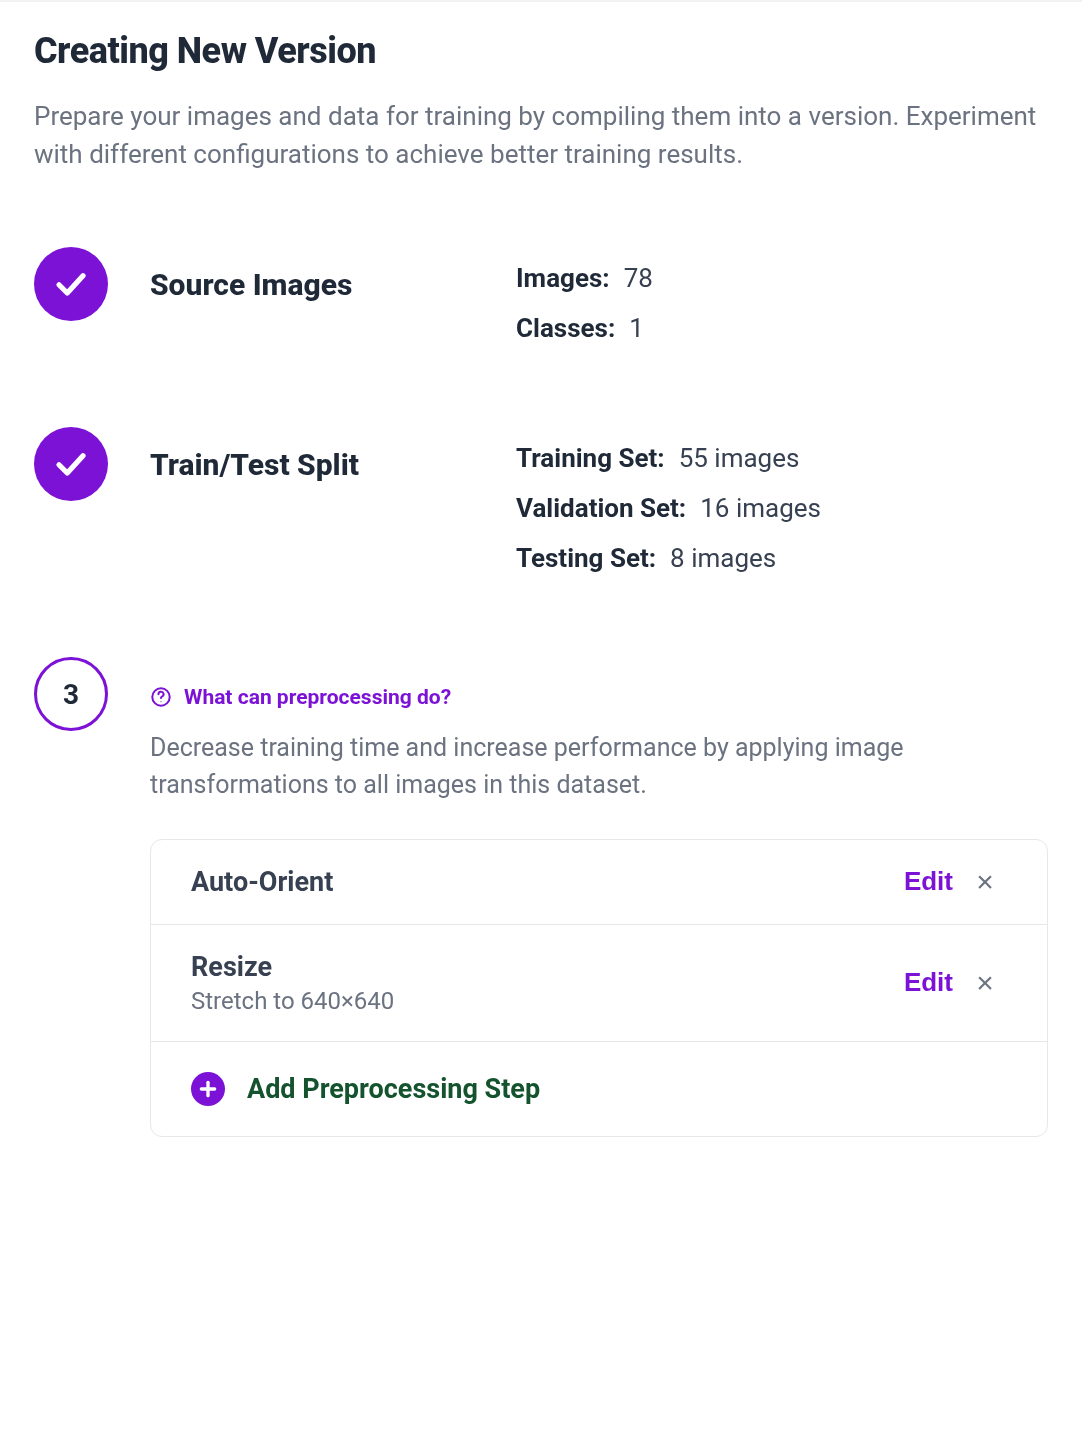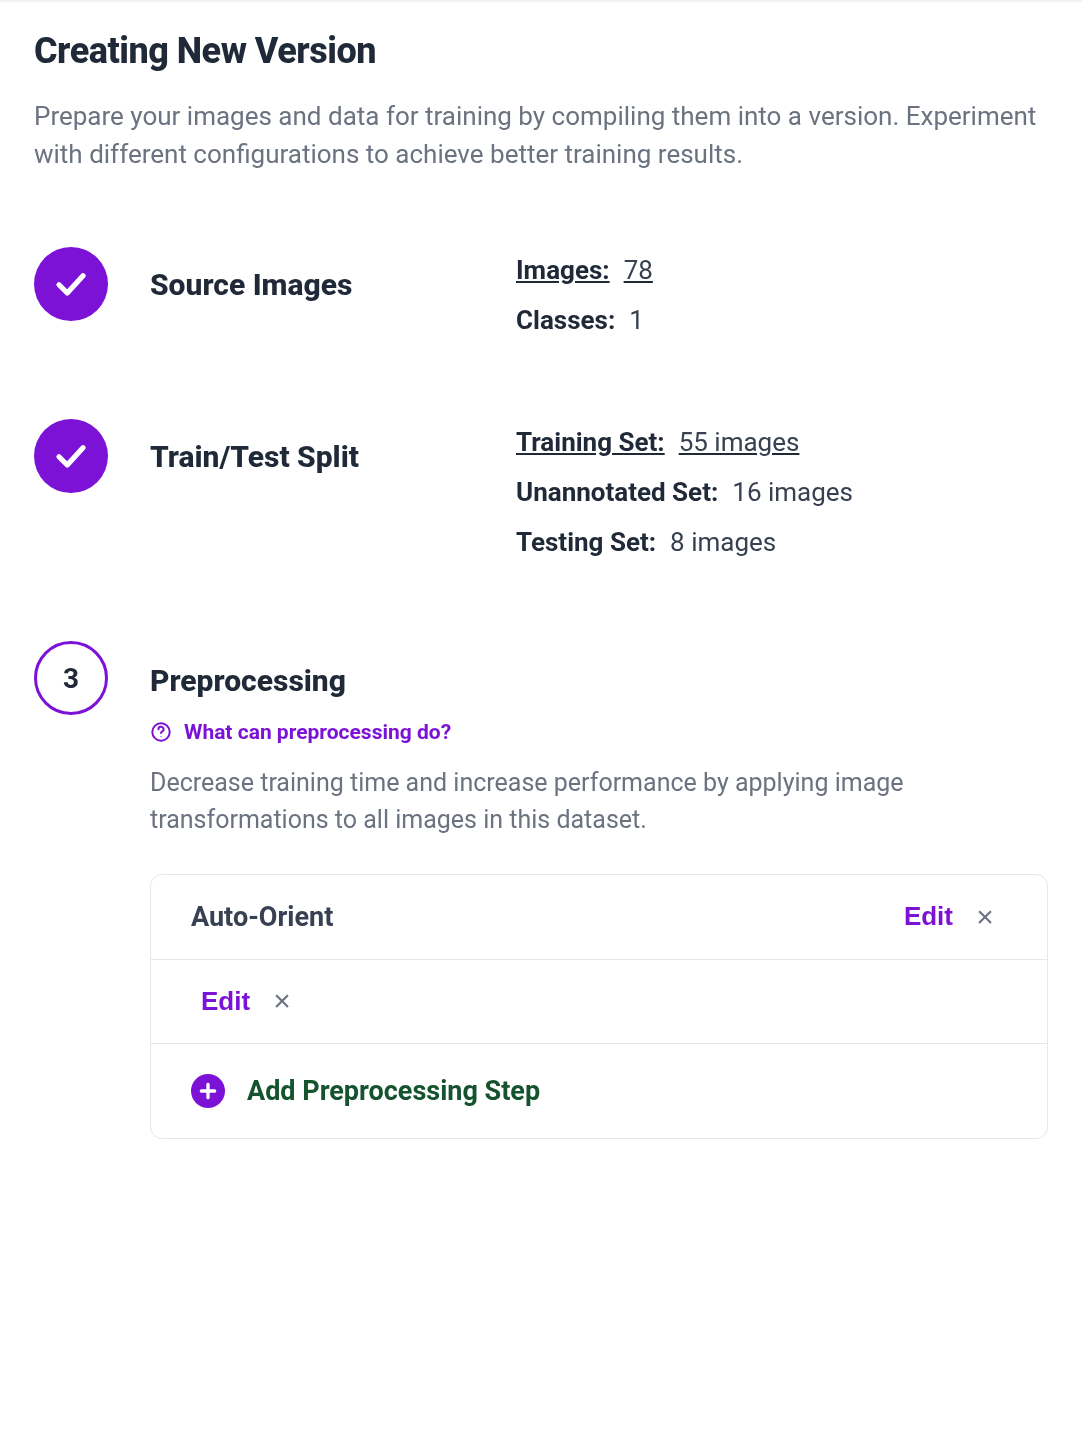--- a/index.html
+++ b/index.html
@@ -75,21 +75,21 @@
   .step-kv {
     padding-left: 30px;
     margin-top: 2px;
   }
   .kv-row {
     display: flex;
     align-items: baseline;
     font-size: 26px;
     margin: 20px 0;
   }
-  .kv-row:first-child { margin-top: 0; text-decoration: underline; }
+  .kv-row:first-child { margin-top: 8px; }
   .kv-label {
     font-weight: 700;
     color: #1f2937;
     margin-right: 14px;
   }
   .kv-val {
     color: #374151;
     font-weight: 400;
   }
 
@@ -226,37 +226,36 @@
     <div class="step-body step-cols">
       <div class="step-col-left">
         <div class="step-title">Train/Test Split</div>
       </div>
       <div class="step-col-right step-kv">
         <div class="kv-row">
           <span class="kv-label">Training Set:</span>
           <span class="kv-val">55 images</span>
         </div>
         <div class="kv-row">
-          <span class="kv-label">Unannotated Set:</span>
+          <span class="kv-label">Validation Set:</span>
           <span class="kv-val">16 images</span>
         </div>
         <div class="kv-row">
           <span class="kv-label">Testing Set:</span>
           <span class="kv-val">8 images</span>
         </div>
       </div>
     </div>
   </div>
 
   <div class="step last">
     <div class="step-badge current">
       <span class="num">3</span>
     </div>
     <div class="step-body">
-      <div class="step-title tight">Preprocessing</div>
 
       <div class="help-link">
         <svg class="help-icon-svg" viewBox="0 0 24 24" fill="none" stroke="#7c12d6" stroke-width="2.2" stroke-linecap="round" stroke-linejoin="round">
           <circle cx="12" cy="12" r="9.5"></circle>
           <path d="M9.2 9a2.8 2.8 0 1 1 3.8 2.6c-.8.35-1 .9-1 1.6"></path>
           <circle cx="12" cy="17" r="0.6" fill="#7c12d6" stroke="none"></circle>
         </svg>
         <span>What can preprocessing do?</span>
       </div>
 
@@ -268,20 +267,24 @@
           <div class="card-text">
             <div class="card-title">Auto-Orient</div>
           </div>
           <button class="edit-btn">Edit</button>
           <button class="close-btn">
             <span>×</span>
           </button>
         </div>
 
         <div class="card-row">
+          <div class="card-text">
+            <div class="card-title">Resize</div>
+            <div class="card-sub">Stretch to 640×640</div>
+          </div>
           <button class="edit-btn">Edit</button>
           <button class="close-btn">
             <span>×</span>
           </button>
         </div>
 
         <div class="add-row">
           <span class="plus-icon">
             <svg viewBox="0 0 24 24" fill="none" stroke="#ffffff" stroke-width="4" stroke-linecap="round">
                 <line x1="12" y1="4" x2="12" y2="20"></line>

